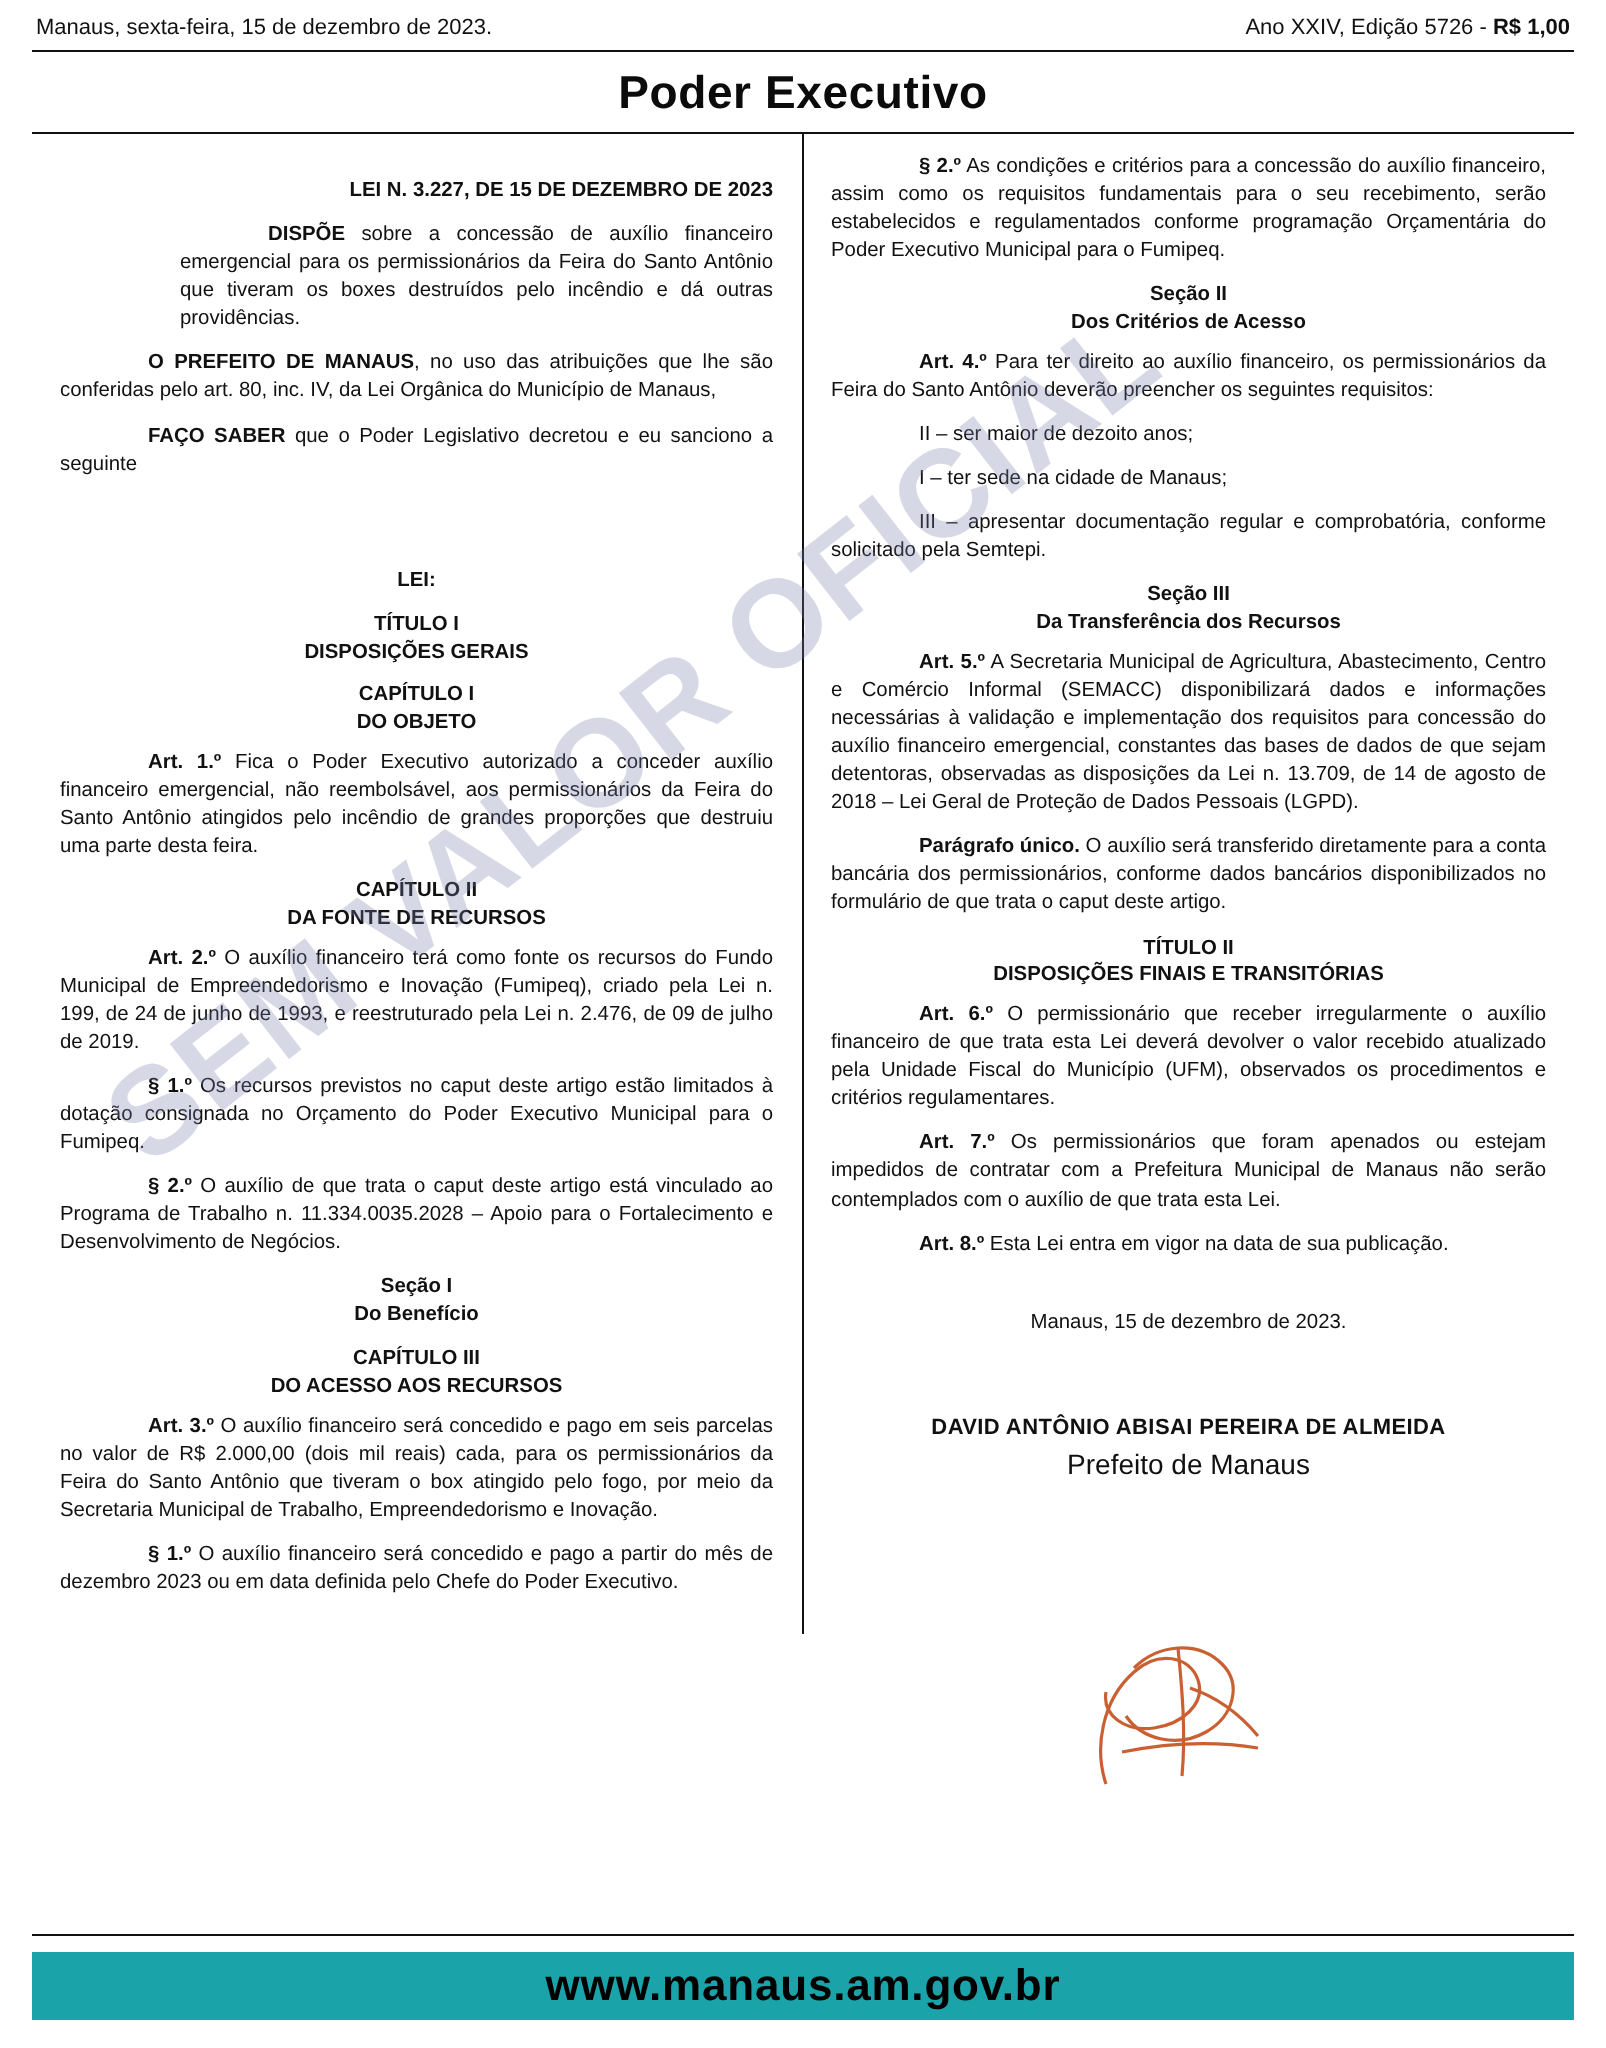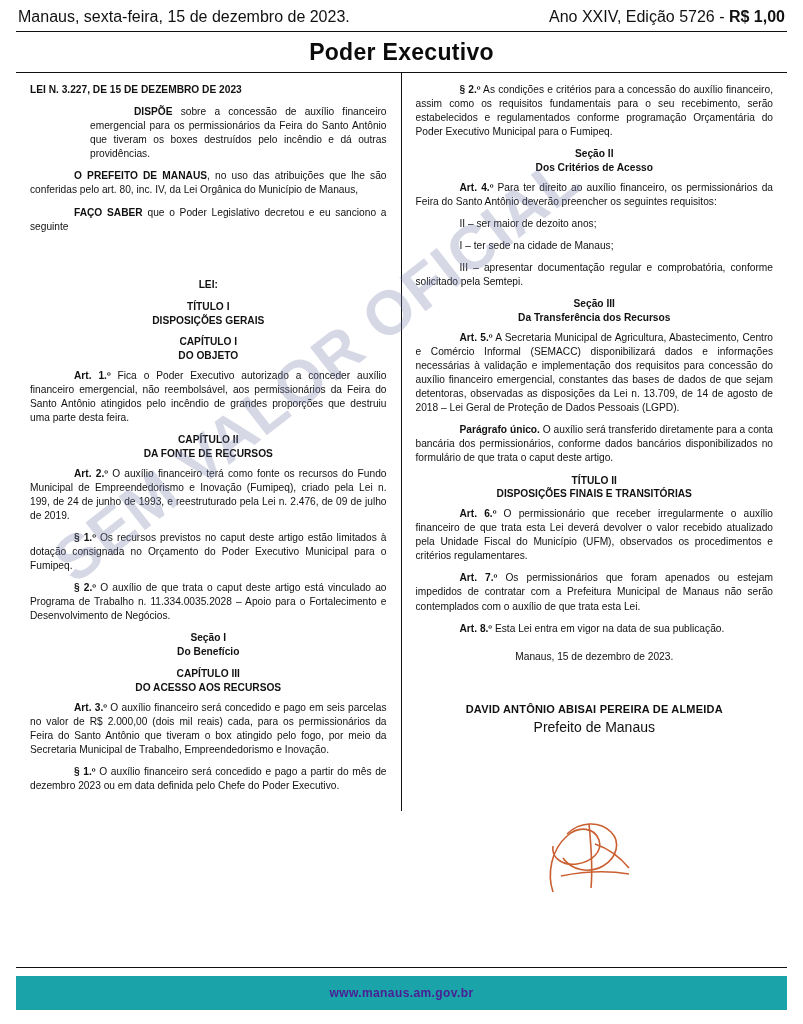--- a/index.html
+++ b/index.html
@@ -21,21 +21,21 @@
     height: 1024px;
     background: #ffffff;
     box-sizing: border-box;
   }
   
   .top-bar {
     display: flex;
     justify-content: space-between;
     align-items: baseline;
     padding: 8px 18px 5px 18px;
-    font-size: 16px;
+    font-size: 11px;
     color: #111;
   }
   .top-bar .left { white-space: nowrap; }
   .top-bar .right { white-space: nowrap; }
   .top-bar .right .price { font-weight: bold; }
   .rule {
     border: 0;
     border-top: 1.6px solid #111;
     margin: 0 16px;
   }
@@ -64,26 +64,26 @@
     font-size: 10.2px;
     line-height: 1.38;
     text-align: justify;
   }
   .col.left { border-right: 1px solid #111; }
 
   p { margin: 0 0 8px 0; }
   .ind { text-indent: 44px; }
   .center { text-align: center; text-indent: 0; }
   .b { font-weight: bold; margin-top: 44px; }
-  .title-line { text-align: left; font-weight: bold; margin: 0 0 8px 0; }
+  .title-line { text-align: right; font-weight: bold; margin: 12px 0 8px 0; }
   .head-sm { text-align: center; font-weight: bold; margin: 8px 0 6px 0; line-height: 1.35; }
   .sig-block { text-align: center; margin-top: 38px; }
   .sig-name { font-weight: bold; font-size: 11px; letter-spacing: .2px; }
   .sig-role { font-size: 14px; margin-top: 1px; }
-  .date-line { text-align: center; margin: 14px 0 0 0; }
+  .date-line { text-align: center; margin: 25px 0 0 0; }
 
   
   .watermark {
     position: absolute;
     left: 0;
     top: 0;
     width: 803px;
     height: 1024px;
     pointer-events: none;
     z-index: 5;
@@ -118,22 +118,22 @@
     left: 16px;
     right: 16px;
     bottom: 14px;
     height: 34px;
     background: #1aa3a8;
     display: flex;
     align-items: center;
     justify-content: center;
   }
   .footer-url {
-    color: #4c1d95;
-    font-size: 12px;
+    color: #000000;
+    font-size: 22px;
     font-weight: bold;
     letter-spacing: .4px;
   }
   .bottom-rule {
     position: absolute;
     left: 16px;
     right: 16px;
     bottom: 56px;
     border-top: 1.6px solid #111;
   }

